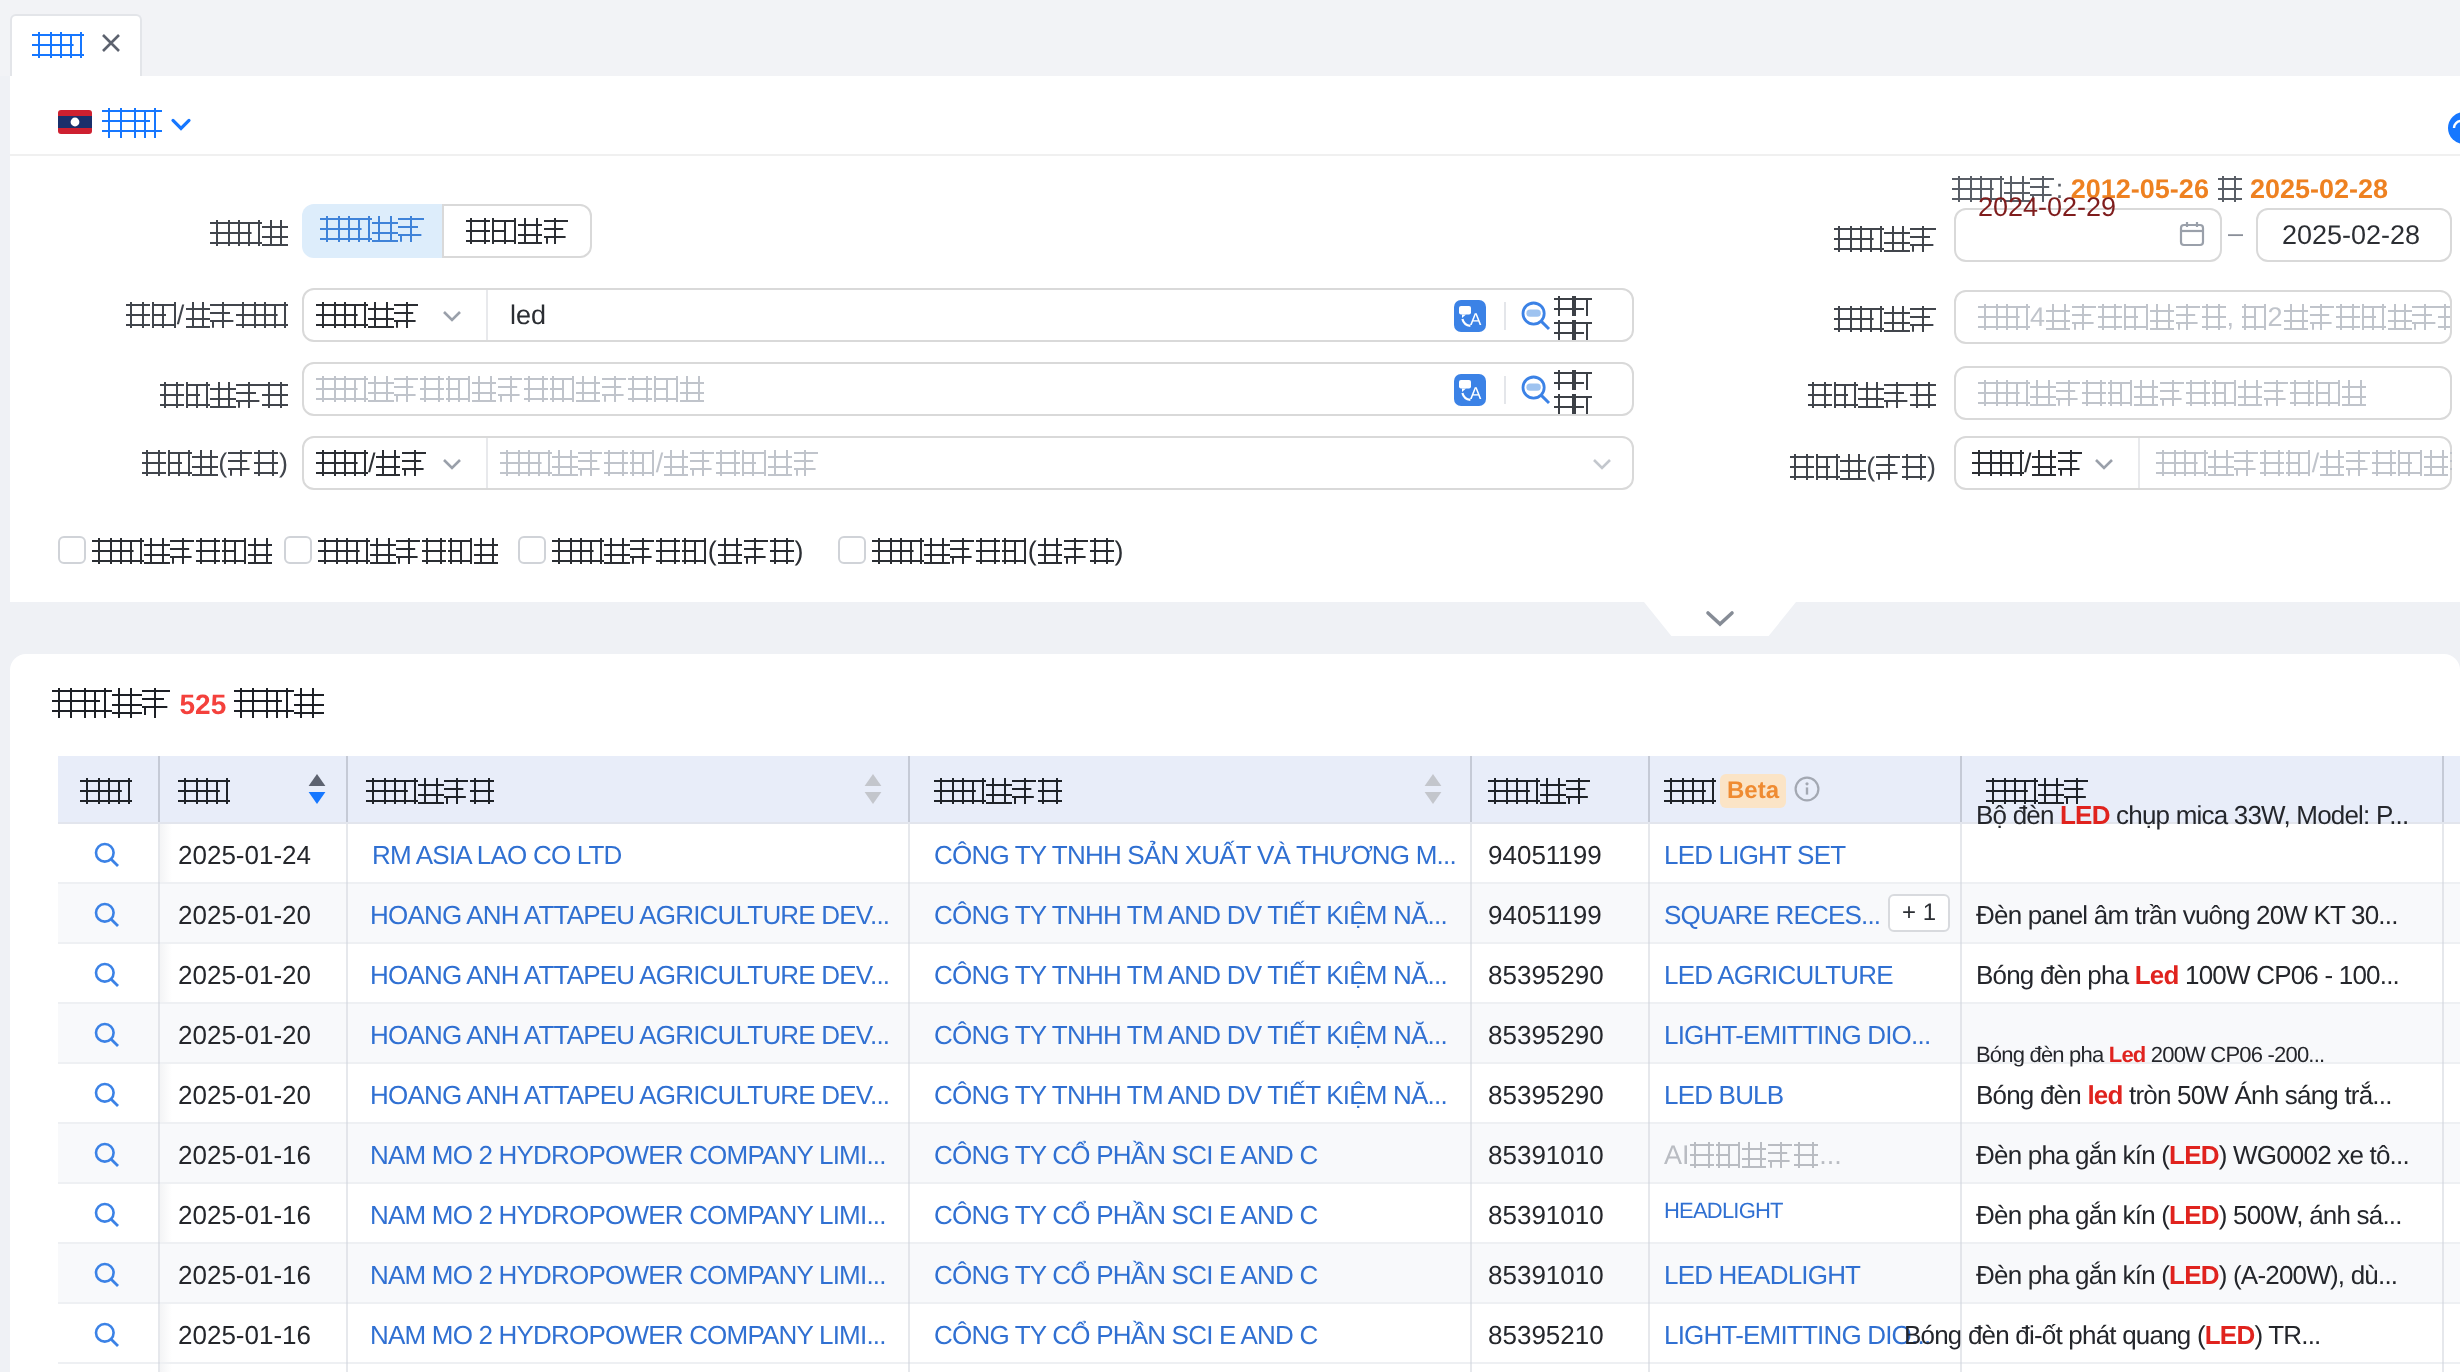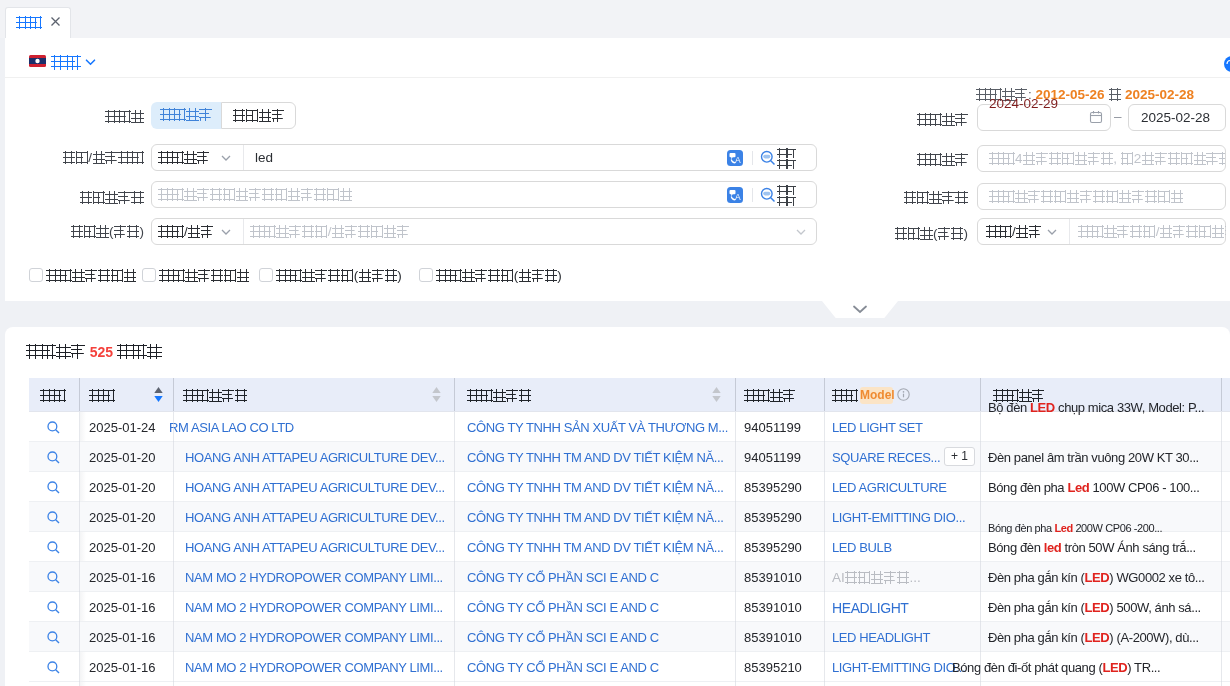--- a/index.html
+++ b/index.html
@@ -137,21 +137,21 @@
 <div class="abs" style="left:824px;top:378px;width:1px;height:34px;background:#c5cad6"></div>
 <div class="abs" style="left:980px;top:378px;width:1px;height:34px;background:#c5cad6"></div>
 <div class="abs" style="left:1221px;top:378px;width:1px;height:34px;background:#c5cad6"></div>
 <div class="abs" style="left:29px;top:411px;width:1201px;height:1px;background:#e2e5ed"></div>
 <div class="abs" style="left:40px;top:388px;font-weight:bold;color:#1f2329;white-space:nowrap"><i class="z z1 t"></i><i class="z z2 t"></i></div>
 <div class="abs" style="left:89px;top:388px;font-weight:bold;color:#1f2329;white-space:nowrap"><i class="z z1 t"></i><i class="z z2 t"></i></div>
 <div class="abs" style="left:183px;top:388px;font-weight:bold;color:#1f2329;white-space:nowrap"><i class="z z1 t"></i><i class="z z2 t"></i><i class="z z3 t"></i><i class="z z4 t"></i><i class="z z1 t"></i></div>
 <div class="abs" style="left:467px;top:388px;font-weight:bold;color:#1f2329;white-space:nowrap"><i class="z z1 t"></i><i class="z z2 t"></i><i class="z z3 t"></i><i class="z z4 t"></i><i class="z z1 t"></i></div>
 <div class="abs" style="left:744px;top:388px;font-weight:bold;color:#1f2329;white-space:nowrap"><i class="z z1 t"></i><i class="z z2 t"></i><i class="z z3 t"></i><i class="z z4 t"></i></div>
 <div class="abs" style="left:832px;top:388px;font-weight:bold;color:#1f2329;white-space:nowrap"><i class="z z1 t"></i><i class="z z2 t"></i></div>
-<div class="abs" style="left:860px;top:387px;width:33px;height:17px;background:#fbe4c6;border-radius:3px;color:#ef8b31;font-size:12px;font-weight:bold;text-align:center;line-height:17px">Model</div>
+<div class="abs" style="left:860px;top:387px;width:33px;height:17px;background:#fbe4c6;border-radius:3px;color:#ef8b31;font-size:12px;font-weight:bold;text-align:center;line-height:17px">Beta</div>
 <svg class="abs" style="left:897px;top:388px" width="13" height="13" viewBox="0 0 13 13">
     <circle cx="6.5" cy="6.5" r="5.7" stroke="#a3a8b2" stroke-width="1.1" fill="none"></circle>
     <path d="M6.5 5.7 L6.5 9.3" stroke="#a3a8b2" stroke-width="1.2"></path>
     <circle cx="6.5" cy="3.9" r=".8" fill="#a3a8b2"></circle>
   </svg>
 <div class="abs" style="left:993px;top:388px;font-weight:bold;color:#1f2329;white-space:nowrap"><i class="z z1 t"></i><i class="z z2 t"></i><i class="z z3 t"></i><i class="z z4 t"></i></div>
 <svg class="abs" style="left:154px;top:387px" width="9" height="15" viewBox="0 0 9 15">
     <path d="M4.5 0 L8.7 6 L0.3 6 Z" fill="#5d6370"></path>
     <path d="M4.5 15 L0.3 9 L8.7 9 Z" fill="#1677ff"></path>
   </svg>
@@ -163,21 +163,21 @@
     <path d="M4.5 0 L8.7 6 L0.3 6 Z" fill="#c3c6cc"></path>
     <path d="M4.5 15 L0.3 9 L8.7 9 Z" fill="#c3c6cc"></path>
   </svg>
 <div class="abs" style="left:80px;top:412px;width:6px;height:274px;background:linear-gradient(90deg,rgba(60,70,90,.06),rgba(60,70,90,0))"></div>
 <div class="abs" style="left:29px;top:441px;width:1201px;height:1px;background:#eef0f3"></div>
 <svg class="abs" style="left:47px;top:421px" width="13" height="13" viewBox="0 0 13 13">
     <circle cx="5.4" cy="5.4" r="4.4" stroke="#3b82e6" stroke-width="1.3" fill="none"></circle>
     <path d="M8.7 8.7 L12 12" stroke="#3b82e6" stroke-width="1.4"></path>
   </svg>
 <div class="abs" style="left:89px;top:420px;font-size:13px">2025-01-24</div>
-<div class="abs" style="left:169px;top:420px;width:265px;overflow:hidden;white-space:nowrap;font-size:13px;letter-spacing:-.4px"><span class="lnk">RM ASIA LAO CO LTD</span></div>
+<div class="abs" style="left:186px;top:420px;width:265px;overflow:hidden;white-space:nowrap;font-size:13px;letter-spacing:-.4px"><span class="lnk">RM ASIA LAO CO LTD</span></div>
 <div class="abs" style="left:467px;top:420px;width:264px;overflow:hidden;white-space:nowrap;font-size:13px;letter-spacing:-.4px"><span class="lnk">CÔNG TY TNHH SẢN XUẤT VÀ THƯƠNG M...</span></div>
 <div class="abs" style="left:744px;top:420px;font-size:13px">94051199</div>
 <div class="abs" style="left:832px;top:420px;width:143px;overflow:hidden;white-space:nowrap;font-size:13px;letter-spacing:-.4px"><span class="lnk">LED LIGHT SET</span></div>
 <div class="abs" style="left:988px;top:400px;width:232px;overflow:hidden;white-space:nowrap;font-size:13px;letter-spacing:-.4px">Bộ đèn <b style="color:#e0231e">LED</b> chụp mica 33W, Model: P...</div>
 <div class="abs" style="left:29px;top:442px;width:1201px;height:30px;background:#f8f9fb"></div>
 <div class="abs" style="left:29px;top:471px;width:1201px;height:1px;background:#eef0f3"></div>
 <svg class="abs" style="left:47px;top:451px" width="13" height="13" viewBox="0 0 13 13">
     <circle cx="5.4" cy="5.4" r="4.4" stroke="#3b82e6" stroke-width="1.3" fill="none"></circle>
     <path d="M8.7 8.7 L12 12" stroke="#3b82e6" stroke-width="1.4"></path>
   </svg>
@@ -236,21 +236,21 @@
 <div class="abs" style="left:988px;top:570px;width:232px;overflow:hidden;white-space:nowrap;font-size:13px;letter-spacing:-.4px">Đèn pha gắn kín (<b style="color:#e0231e">LED</b>) WG0002 xe tô...</div>
 <div class="abs" style="left:29px;top:621px;width:1201px;height:1px;background:#eef0f3"></div>
 <svg class="abs" style="left:47px;top:601px" width="13" height="13" viewBox="0 0 13 13">
     <circle cx="5.4" cy="5.4" r="4.4" stroke="#3b82e6" stroke-width="1.3" fill="none"></circle>
     <path d="M8.7 8.7 L12 12" stroke="#3b82e6" stroke-width="1.4"></path>
   </svg>
 <div class="abs" style="left:89px;top:600px;font-size:13px">2025-01-16</div>
 <div class="abs" style="left:185px;top:600px;width:265px;overflow:hidden;white-space:nowrap;font-size:13px;letter-spacing:-.4px"><span class="lnk">NAM MO 2 HYDROPOWER COMPANY LIMI...</span></div>
 <div class="abs" style="left:467px;top:600px;width:264px;overflow:hidden;white-space:nowrap;font-size:13px;letter-spacing:-.4px"><span class="lnk">CÔNG TY CỔ PHẦN SCI E AND C</span></div>
 <div class="abs" style="left:744px;top:600px;font-size:13px">85391010</div>
-<div class="abs" style="left:832px;top:600px;width:143px;overflow:hidden;white-space:nowrap;font-size:14px;letter-spacing:-.4px"><span class="lnk">HEADLIGHT</span></div>
+<div class="abs" style="left:832px;top:600px;width:143px;overflow:hidden;white-space:nowrap;font-size:11px;letter-spacing:-.4px"><span class="lnk">HEADLIGHT</span></div>
 <div class="abs" style="left:988px;top:600px;width:232px;overflow:hidden;white-space:nowrap;font-size:13px;letter-spacing:-.4px">Đèn pha gắn kín (<b style="color:#e0231e">LED</b>) 500W, ánh sá...</div>
 <div class="abs" style="left:29px;top:622px;width:1201px;height:30px;background:#f8f9fb"></div>
 <div class="abs" style="left:29px;top:651px;width:1201px;height:1px;background:#eef0f3"></div>
 <svg class="abs" style="left:47px;top:631px" width="13" height="13" viewBox="0 0 13 13">
     <circle cx="5.4" cy="5.4" r="4.4" stroke="#3b82e6" stroke-width="1.3" fill="none"></circle>
     <path d="M8.7 8.7 L12 12" stroke="#3b82e6" stroke-width="1.4"></path>
   </svg>
 <div class="abs" style="left:89px;top:630px;font-size:13px">2025-01-16</div>
 <div class="abs" style="left:185px;top:630px;width:265px;overflow:hidden;white-space:nowrap;font-size:13px;letter-spacing:-.4px"><span class="lnk">NAM MO 2 HYDROPOWER COMPANY LIMI...</span></div>
 <div class="abs" style="left:467px;top:630px;width:264px;overflow:hidden;white-space:nowrap;font-size:13px;letter-spacing:-.4px"><span class="lnk">CÔNG TY CỔ PHẦN SCI E AND C</span></div>

